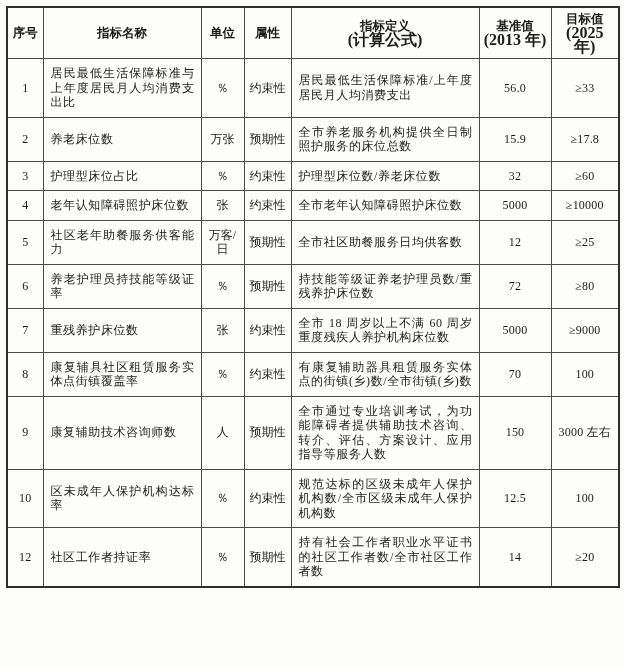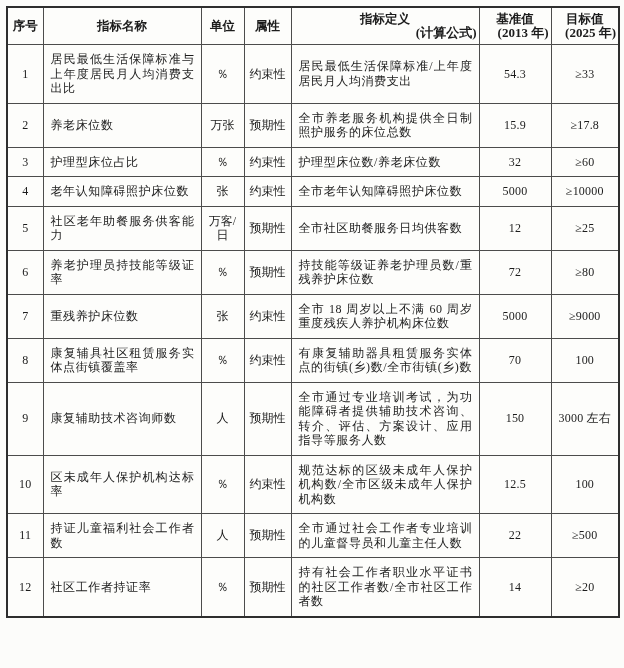--- a/index.html
+++ b/index.html
@@ -32,23 +32,22 @@
   }
   th {
     font-size: 12.5px;
     font-weight: bold;
     line-height: 14px;
     padding: 4px 2px;
     text-align: center;
   }
   th .h-sub {
     font-weight: bold;
-    font-size: 13px;
+    font-size: 16px;
     line-height: 14px;
-    text-align: right;
   }
   td {
     font-size: 12px;
     line-height: 14.5px;
     padding: 7px 3px;
     text-align: center;
   }
   td.c-name, td.c-def {
     text-align: justify;
     text-justify: inter-character;
@@ -111,21 +110,21 @@
   </th>
 </tr>
     </thead>
     <tbody id="table-body">
   <tr>
     <td class="c-no">1</td>
     <td class="c-name">居民最低生活保障标准与上年度居民月人均消费支出比</td>
     <td class="c-unit">％</td>
     <td class="c-attr">约束性</td>
     <td class="c-def">居民最低生活保障标准/上年度居民月人均消费支出</td>
-    <td class="c-base">54.3</td>
+    <td class="c-base">56.0</td>
     <td class="c-target">≥33</td>
   </tr>
 
   <tr>
     <td class="c-no">2</td>
     <td class="c-name">养老床位数</td>
     <td class="c-unit">万张</td>
     <td class="c-attr">预期性</td>
     <td class="c-def">全市养老服务机构提供全日制照护服务的床位总数</td>
     <td class="c-base">15.9</td>
@@ -205,29 +204,20 @@
   <tr>
     <td class="c-no">10</td>
     <td class="c-name">区未成年人保护机构达标率</td>
     <td class="c-unit">％</td>
     <td class="c-attr">约束性</td>
     <td class="c-def">规范达标的区级未成年人保护机构数/全市区级未成年人保护机构数</td>
     <td class="c-base">12.5</td>
     <td class="c-target">100</td>
   </tr>
 
-  <tr>
-    <td class="c-no">11</td>
-    <td class="c-name">持证儿童福利社会工作者数</td>
-    <td class="c-unit">人</td>
-    <td class="c-attr">预期性</td>
-    <td class="c-def">全市通过社会工作者专业培训的儿童督导员和儿童主任人数</td>
-    <td class="c-base">22</td>
-    <td class="c-target">≥500</td>
-  </tr>
 
   <tr>
     <td class="c-no">12</td>
     <td class="c-name">社区工作者持证率</td>
     <td class="c-unit">％</td>
     <td class="c-attr">预期性</td>
     <td class="c-def">持有社会工作者职业水平证书的社区工作者数/全市社区工作者数</td>
     <td class="c-base">14</td>
     <td class="c-target">≥20</td>
   </tr>

